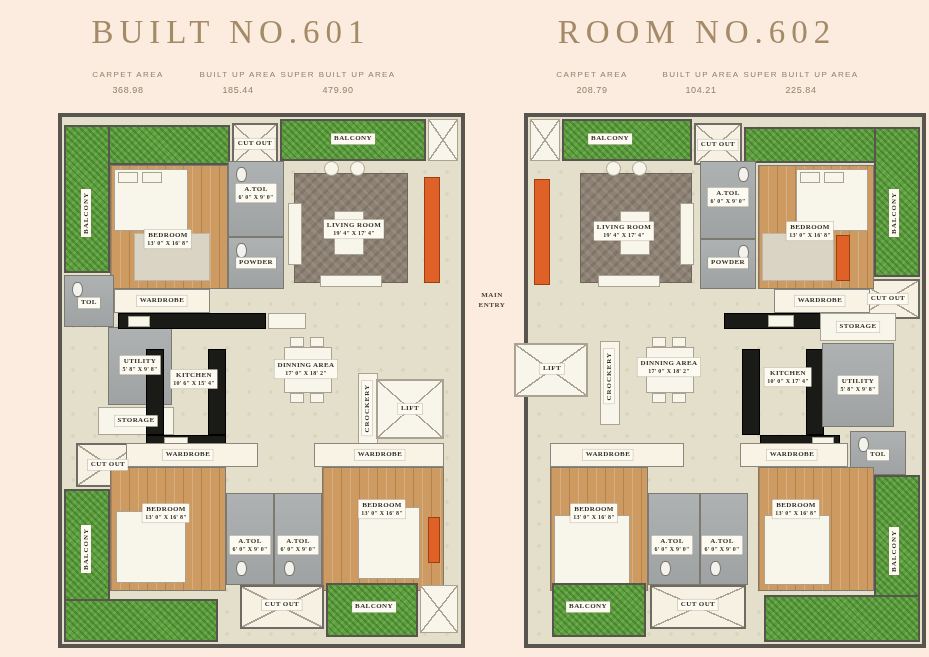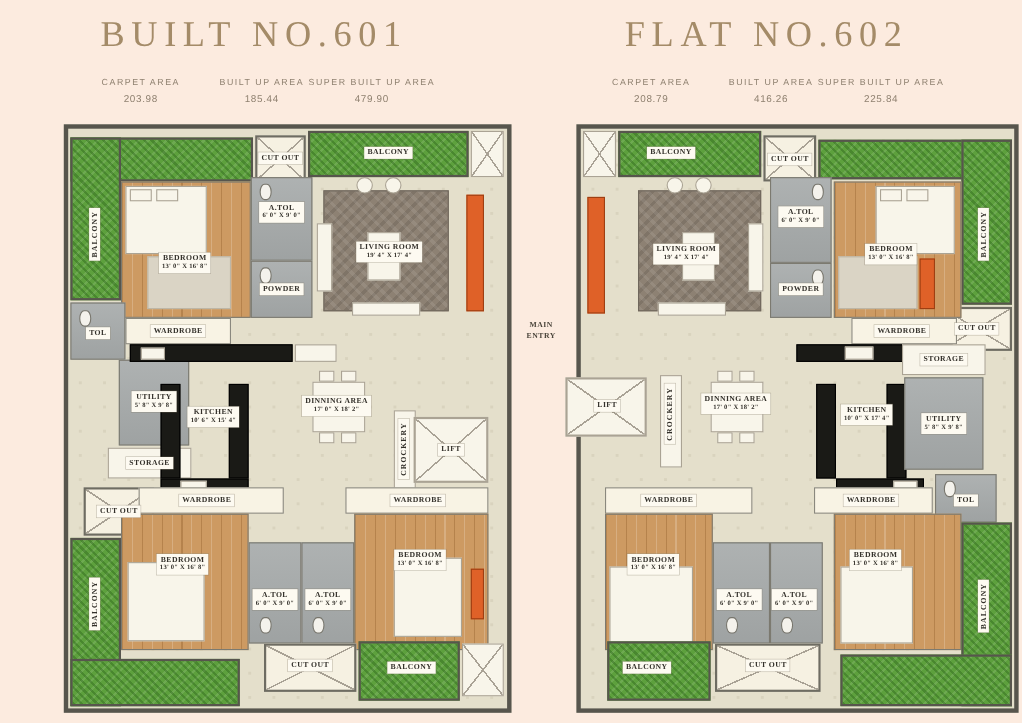--- a/index.html
+++ b/index.html
@@ -45,42 +45,42 @@
   .vlbl{position:absolute;background:#fdfaf1;padding:3px 1px;font-size:7px;font-weight:bold;
       letter-spacing:1px;color:#33302a;writing-mode:vertical-rl;transform:rotate(180deg);
       box-shadow:0 0 0 .5px rgba(120,110,90,.45);z-index:5}
   .entry{position:absolute;font-size:7px;font-weight:bold;color:#4a443a;text-align:center;
       letter-spacing:.5px;line-height:1.4}
 </style>
 </head>
 <body>
 
 <div class="flat-title" style="left:31px;top:14px;width:400px">BUILT NO.601</div>
-<div class="flat-title" style="left:497px;top:14px;width:400px">FLAT NO.602</div>
+<div class="flat-title" style="left:497px;top:14px;width:400px">ROOM NO.602</div>
 
 <div class="stat" style="left:128px;top:70px">
   <div class="slabel">CARPET AREA</div>
-  <div class="sval">203.98</div>
+  <div class="sval">368.98</div>
 </div>
 <div class="stat" style="left:238px;top:70px">
   <div class="slabel">BUILT UP AREA</div>
   <div class="sval">185.44</div>
 </div>
 <div class="stat" style="left:338px;top:70px">
   <div class="slabel">SUPER BUILT UP AREA</div>
   <div class="sval">479.90</div>
 </div>
 
 <div class="stat" style="left:592px;top:70px">
   <div class="slabel">CARPET AREA</div>
   <div class="sval">208.79</div>
 </div>
 <div class="stat" style="left:701px;top:70px">
   <div class="slabel">BUILT UP AREA</div>
-  <div class="sval">416.26</div>
+  <div class="sval">104.21</div>
 </div>
 <div class="stat" style="left:801px;top:70px">
   <div class="slabel">SUPER BUILT UP AREA</div>
   <div class="sval">225.84</div>
 </div>
 
 <div class="entry" style="left:470px;top:291px;width:44px">MAIN ENTRY</div>
 
 <div class="plan" style="left:58px;top:113px;width:399px;height:527px">
 

